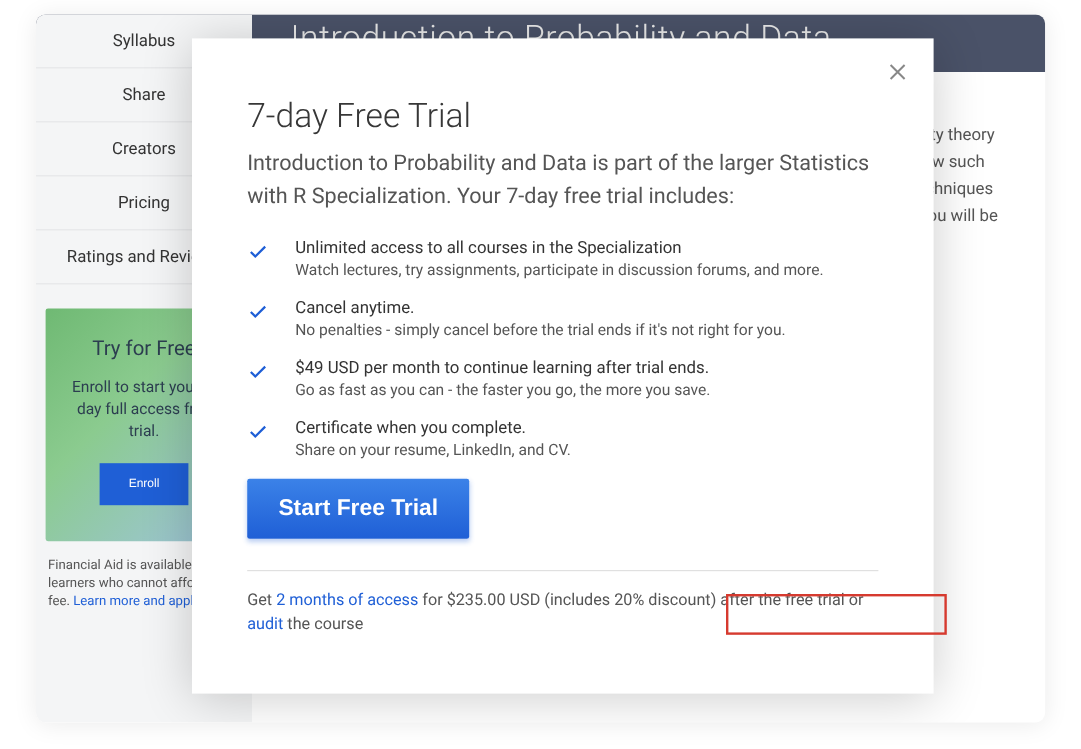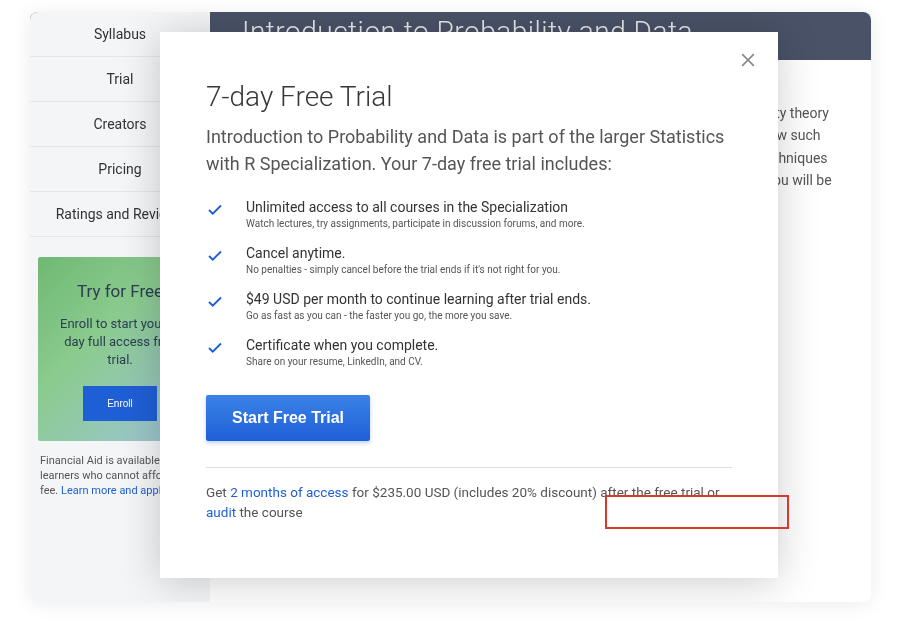--- a/index.html
+++ b/index.html
@@ -47,21 +47,21 @@
     .sidebar-item {
       padding: 14px 20px;
       font-size: 14px;
       color: #333;
       border-bottom: 1px solid #e5e6e8;
       cursor: pointer;
       text-align: center;
     }
     .promo-box {
       margin: 20px 8px 0 8px;
-      padding: 24px 12px 20px 12px;
+      padding: 24px 12px 30px 12px;
       background: linear-gradient(135deg, #6fb973 0%, #8bcb8f 40%, #a0c4e0 100%);
       color: #fff;
       text-align: center;
       border-radius: 2px;
     }
     .promo-title {
       font-size: 17px;
       font-weight: 400;
       margin-bottom: 14px;
       color: #2c3e50;
@@ -147,30 +147,29 @@
     }
     .check-col svg { width: 18px; height: 18px; }
     .benefit-body { flex: 1; }
     .benefit-title {
       font-weight: 400;
       font-size: 14px;
       color: #333;
       margin-bottom: 3px;
     }
     .benefit-desc {
-      font-size: 10px;
+      font-size: 13px;
       color: #555;
     }
     .start-btn {
-      margin-top: 12px;
       background: linear-gradient(to bottom, #3b82e8, #1f5fd6);
       color: #fff;
       border: none;
       padding: 14px 26px;
-      font-size: 16px;
+      font-size: 19px;
       font-weight: 600;
       cursor: pointer;
       border-radius: 2px;
       box-shadow: 0 2px 4px rgba(31,95,214,0.3);
     }
     .modal hr {
       margin-top: 26px;
       border: none;
       border-top: 1px solid #e0e0e0;
     }
@@ -192,21 +191,21 @@
 <body>
 
 <div class="page-wrapper">
 
   <div class="course-header">
     <span>Introduction to Probability and Data</span>
   </div>
 
   <div class="sidebar">
     <div class="sidebar-item"><span>Syllabus</span></div>
-    <div class="sidebar-item"><span>Trial</span></div>
+    <div class="sidebar-item"><span>Share</span></div>
     <div class="sidebar-item"><span>Creators</span></div>
     <div class="sidebar-item"><span>Pricing</span></div>
     <div class="sidebar-item"><span>Ratings and Reviews</span></div>
 
     <div class="promo-box">
       <div class="promo-title">Try for Free</div>
       <div class="promo-desc">Enroll to start your 7-day full access free trial.</div>
       <button class="promo-btn">Enroll</button>
     </div>
 

